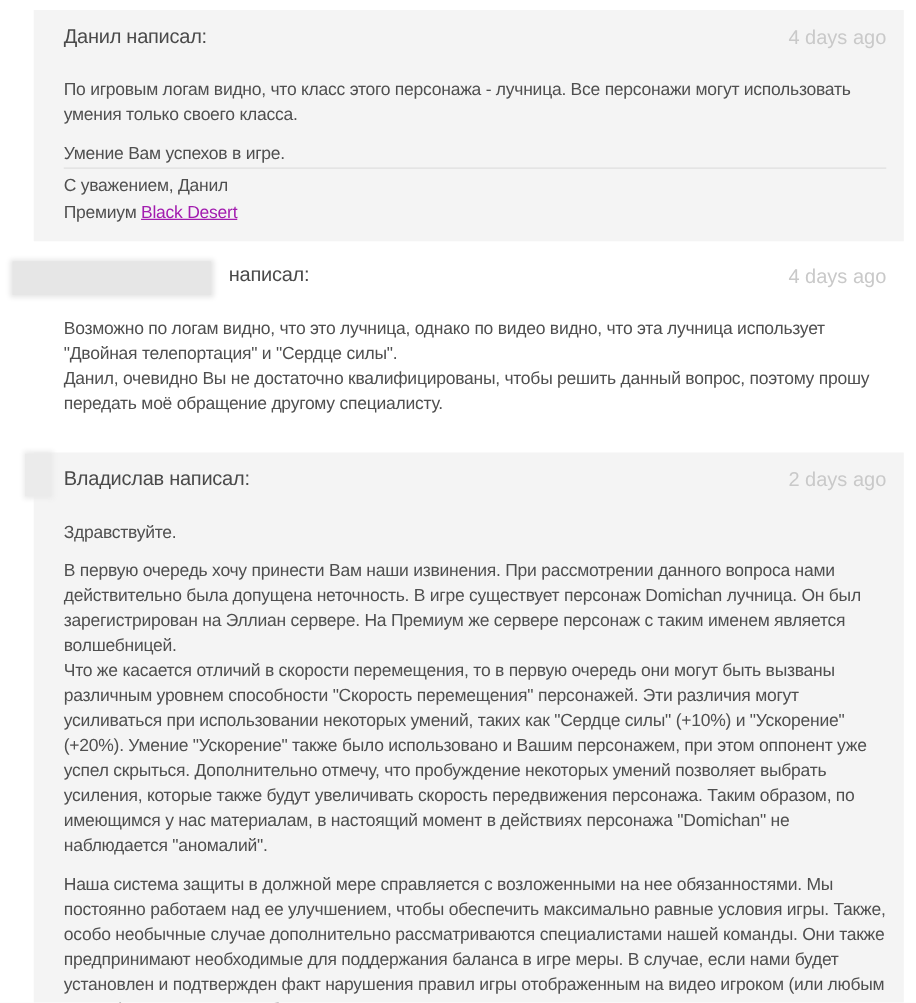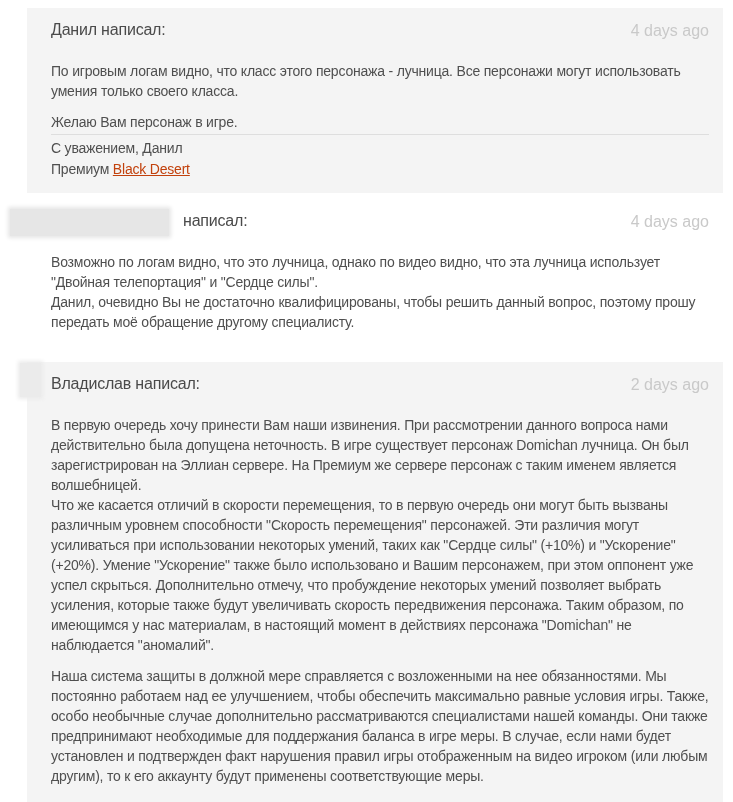--- a/index.html
+++ b/index.html
@@ -66,21 +66,21 @@
     height: 0;
   }
   .signature {
     margin-top: 3px;
   }
   .sig-line {
     margin: 0;
     line-height: 21px;
   }
   a.team-link {
-    color: #c2410c;
+    color: #a21caf;
     text-decoration: underline;
     cursor: pointer;
   }
   .redacted-name {
     position: absolute;
     left: -17px;
     top: 10px;
     width: 159px;
     height: 27px;
     background: #e6e6e6;
@@ -103,21 +103,21 @@
 <body>
 
 <div class="thread">
 
   <div class="message staff">
     <div class="msg-header">
       <span class="author">Данил написал:</span>
       <span class="timestamp">4 days ago</span>
     </div>
     <p class="para">По игровым логам видно, что класс этого персонажа - лучница. Все персонажи могут использовать умения только своего класса.</p>
-    <p class="para closing">Желаю Вам персонаж в игре.</p>
+    <p class="para closing">Умение Вам успехов в игре.</p>
     <hr class="sig-divider">
     <div class="signature">
       <p class="sig-line">С уважением, Данил</p>
       <p class="sig-line"><span>Премиум </span><a class="team-link">Black Desert</a></p>
     </div>
   </div>
 
   <div class="message user">
     <div class="redacted-name"></div>
     <div class="msg-header">
@@ -127,19 +127,20 @@
     <p class="para">Возможно по логам видно, что это лучница, однако по видео видно, что эта лучница использует "Двойная телепортация" и "Сердце силы".
 Данил, очевидно Вы не достаточно квалифицированы, чтобы решить данный вопрос, поэтому прошу передать моё обращение другому специалисту.</p>
   </div>
 
   <div class="message staff">
     <div class="redacted-avatar"></div>
     <div class="msg-header">
       <span class="author">Владислав написал:</span>
       <span class="timestamp">2 days ago</span>
     </div>
+    <p class="para">Здравствуйте.</p>
     <p class="para">В первую очередь хочу принести Вам наши извинения. При рассмотрении данного вопроса нами действительно была допущена неточность. В игре существует персонаж Domichan лучница. Он был зарегистрирован на Эллиан сервере. На Премиум же сервере персонаж с таким именем является волшебницей.
 Что же касается отличий в скорости перемещения, то в первую очередь они могут быть вызваны различным уровнем способности "Скорость перемещения" персонажей. Эти различия могут усиливаться при использовании некоторых умений, таких как "Сердце силы" (+10%) и "Ускорение" (+20%). Умение "Ускорение" также было использовано и Вашим персонажем, при этом оппонент уже успел скрыться. Дополнительно отмечу, что пробуждение некоторых умений позволяет выбрать усиления, которые также будут увеличивать скорость передвижения персонажа. Таким образом, по имеющимся у нас материалам, в настоящий момент в действиях персонажа "Domichan" не наблюдается "аномалий".</p>
     <p class="para">Наша система защиты в должной мере справляется с возложенными на нее обязанностями. Мы постоянно работаем над ее улучшением, чтобы обеспечить максимально равные условия игры. Также, особо необычные случае дополнительно рассматриваются специалистами нашей команды. Они также предпринимают необходимые для поддержания баланса в игре меры. В случае, если нами будет установлен и подтвержден факт нарушения правил игры отображенным на видео игроком (или любым другим), то к его аккаунту будут применены соответствующие меры.</p>
 
   </div>
 
 </div>
 
 </body></html>

